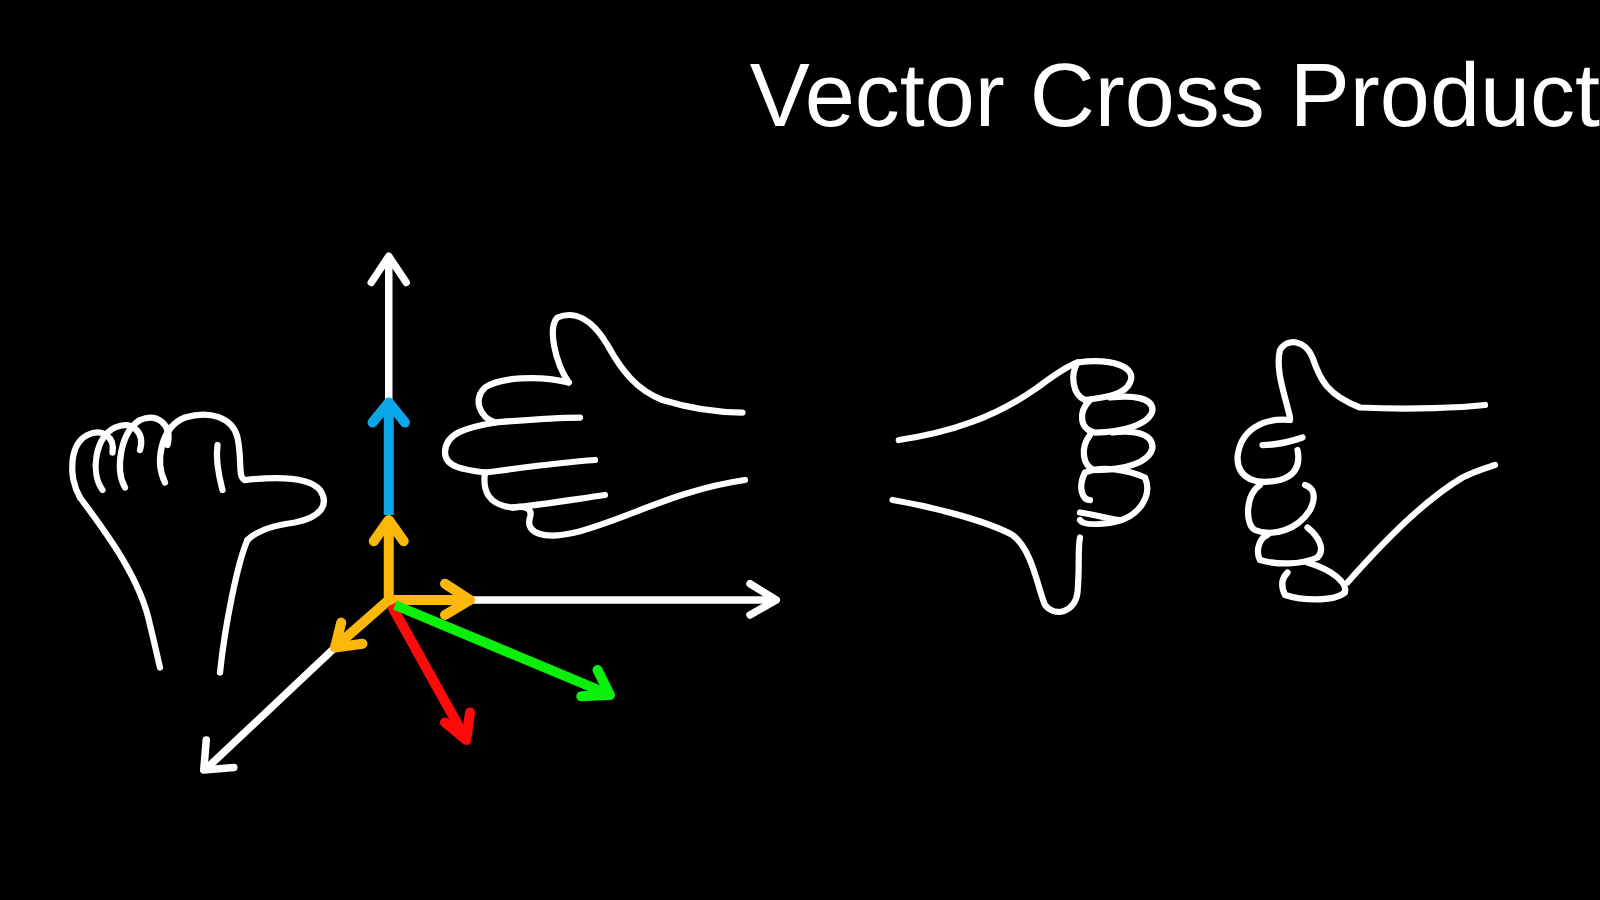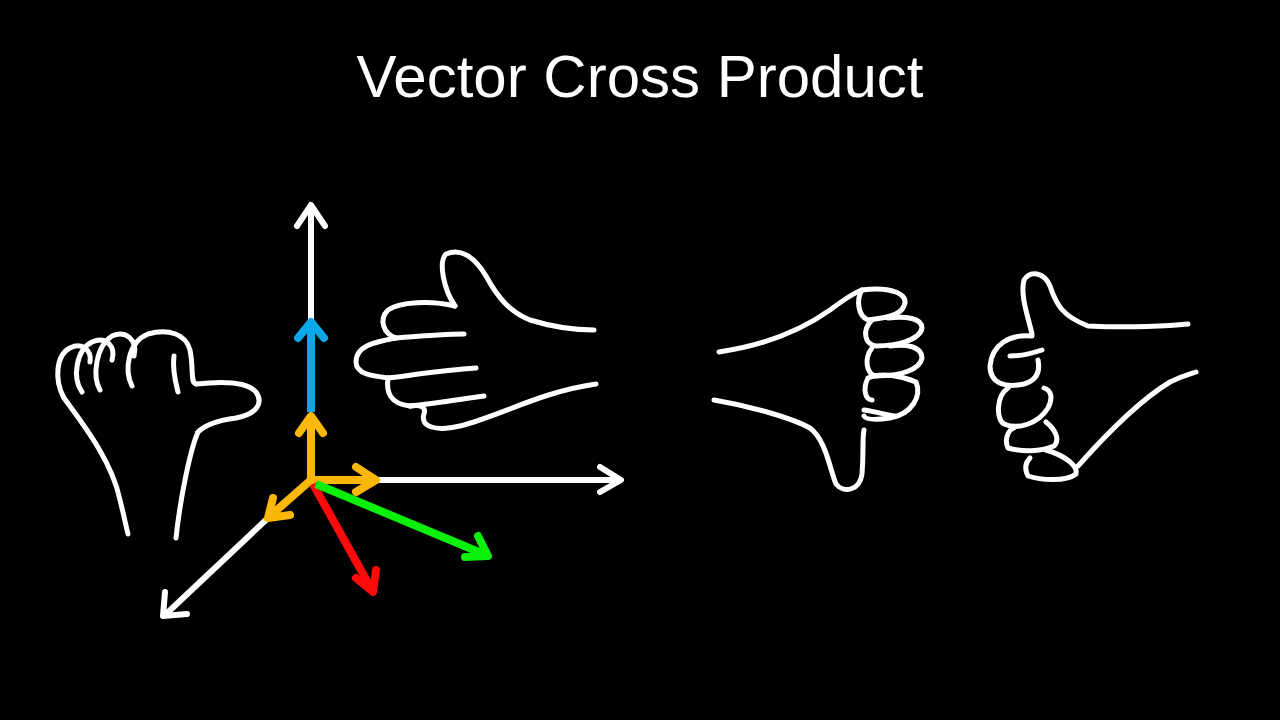--- a/index.html
+++ b/index.html
@@ -1,19 +1,19 @@
 <!DOCTYPE html>
 <html><head>
 <meta charset="utf-8">
 <style>
   html, body { margin: 0; padding: 0; background: #000; }
   body { width: 1280px; height: 720px; position: relative; overflow: hidden; }
   .title {
-    position: absolute; left: 0; top: 22px; width: 1280px; text-align: center;
-    font-family: "Liberation Sans", sans-serif; font-size: 60px; color: #fff;
+    position: absolute; left: 0; top: 22px; width: 1280px; text-align: right;
+    font-family: "Liberation Sans", sans-serif; font-size: 72px; color: #fff;
     line-height: 110px; letter-spacing: 0px;
   }
   svg.canvas { position: absolute; left: 0; top: 0; }
   .stroke { fill: none; stroke-linecap: round; stroke-linejoin: round; }
 </style>
 </head>
 <body>
 
 <div class="title">Vector Cross Product</div>
 

